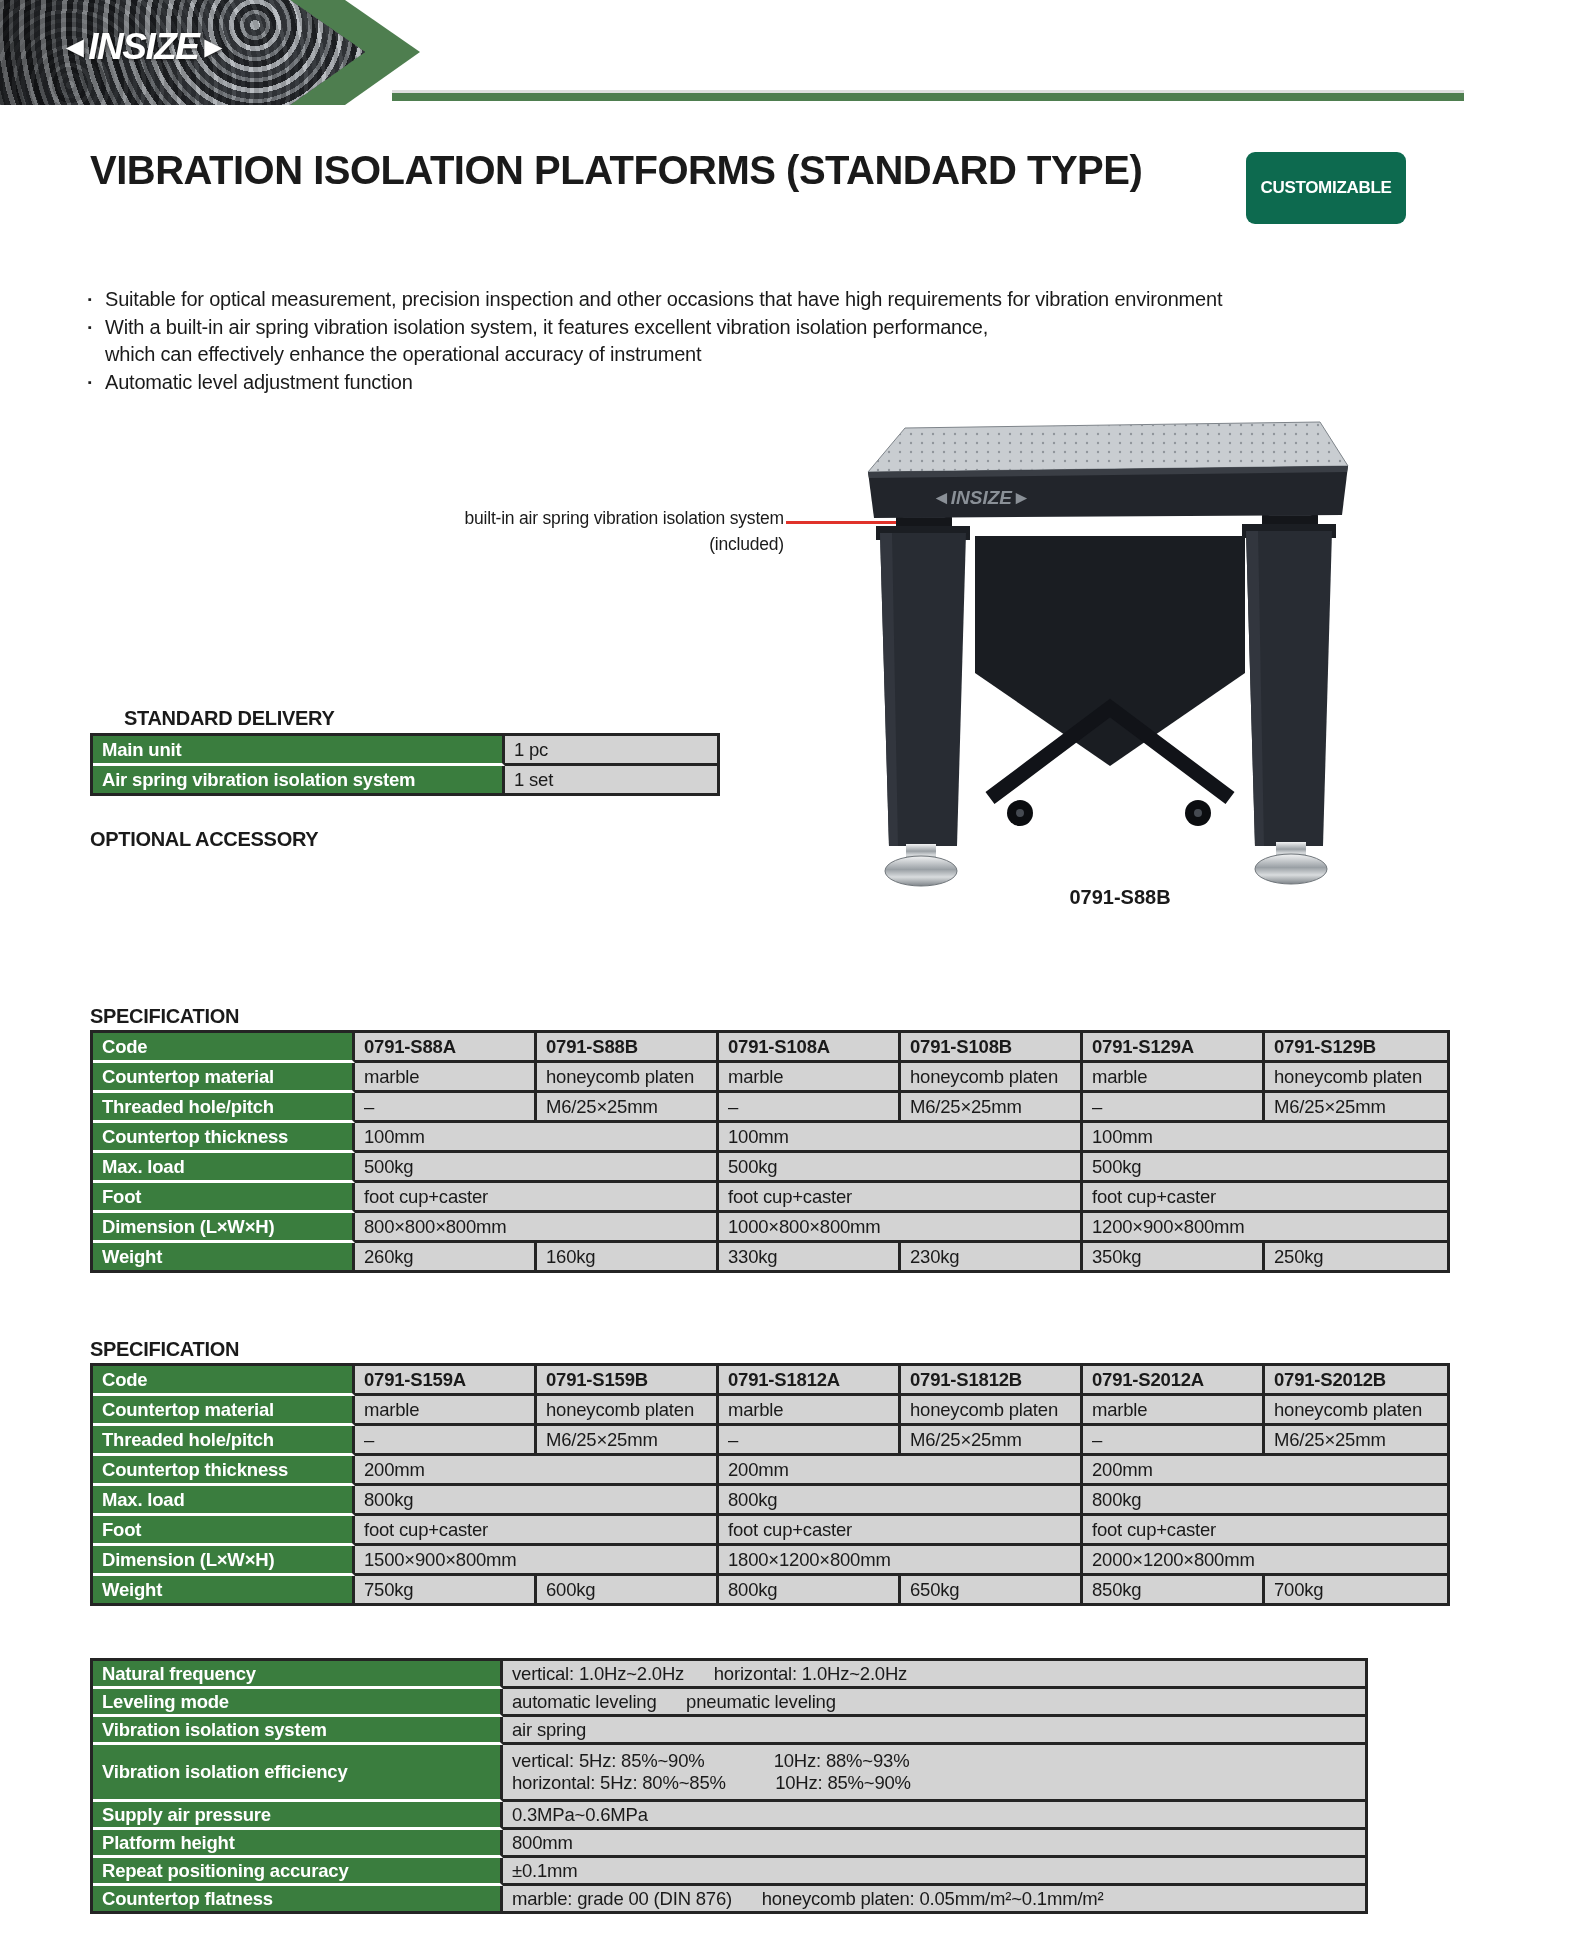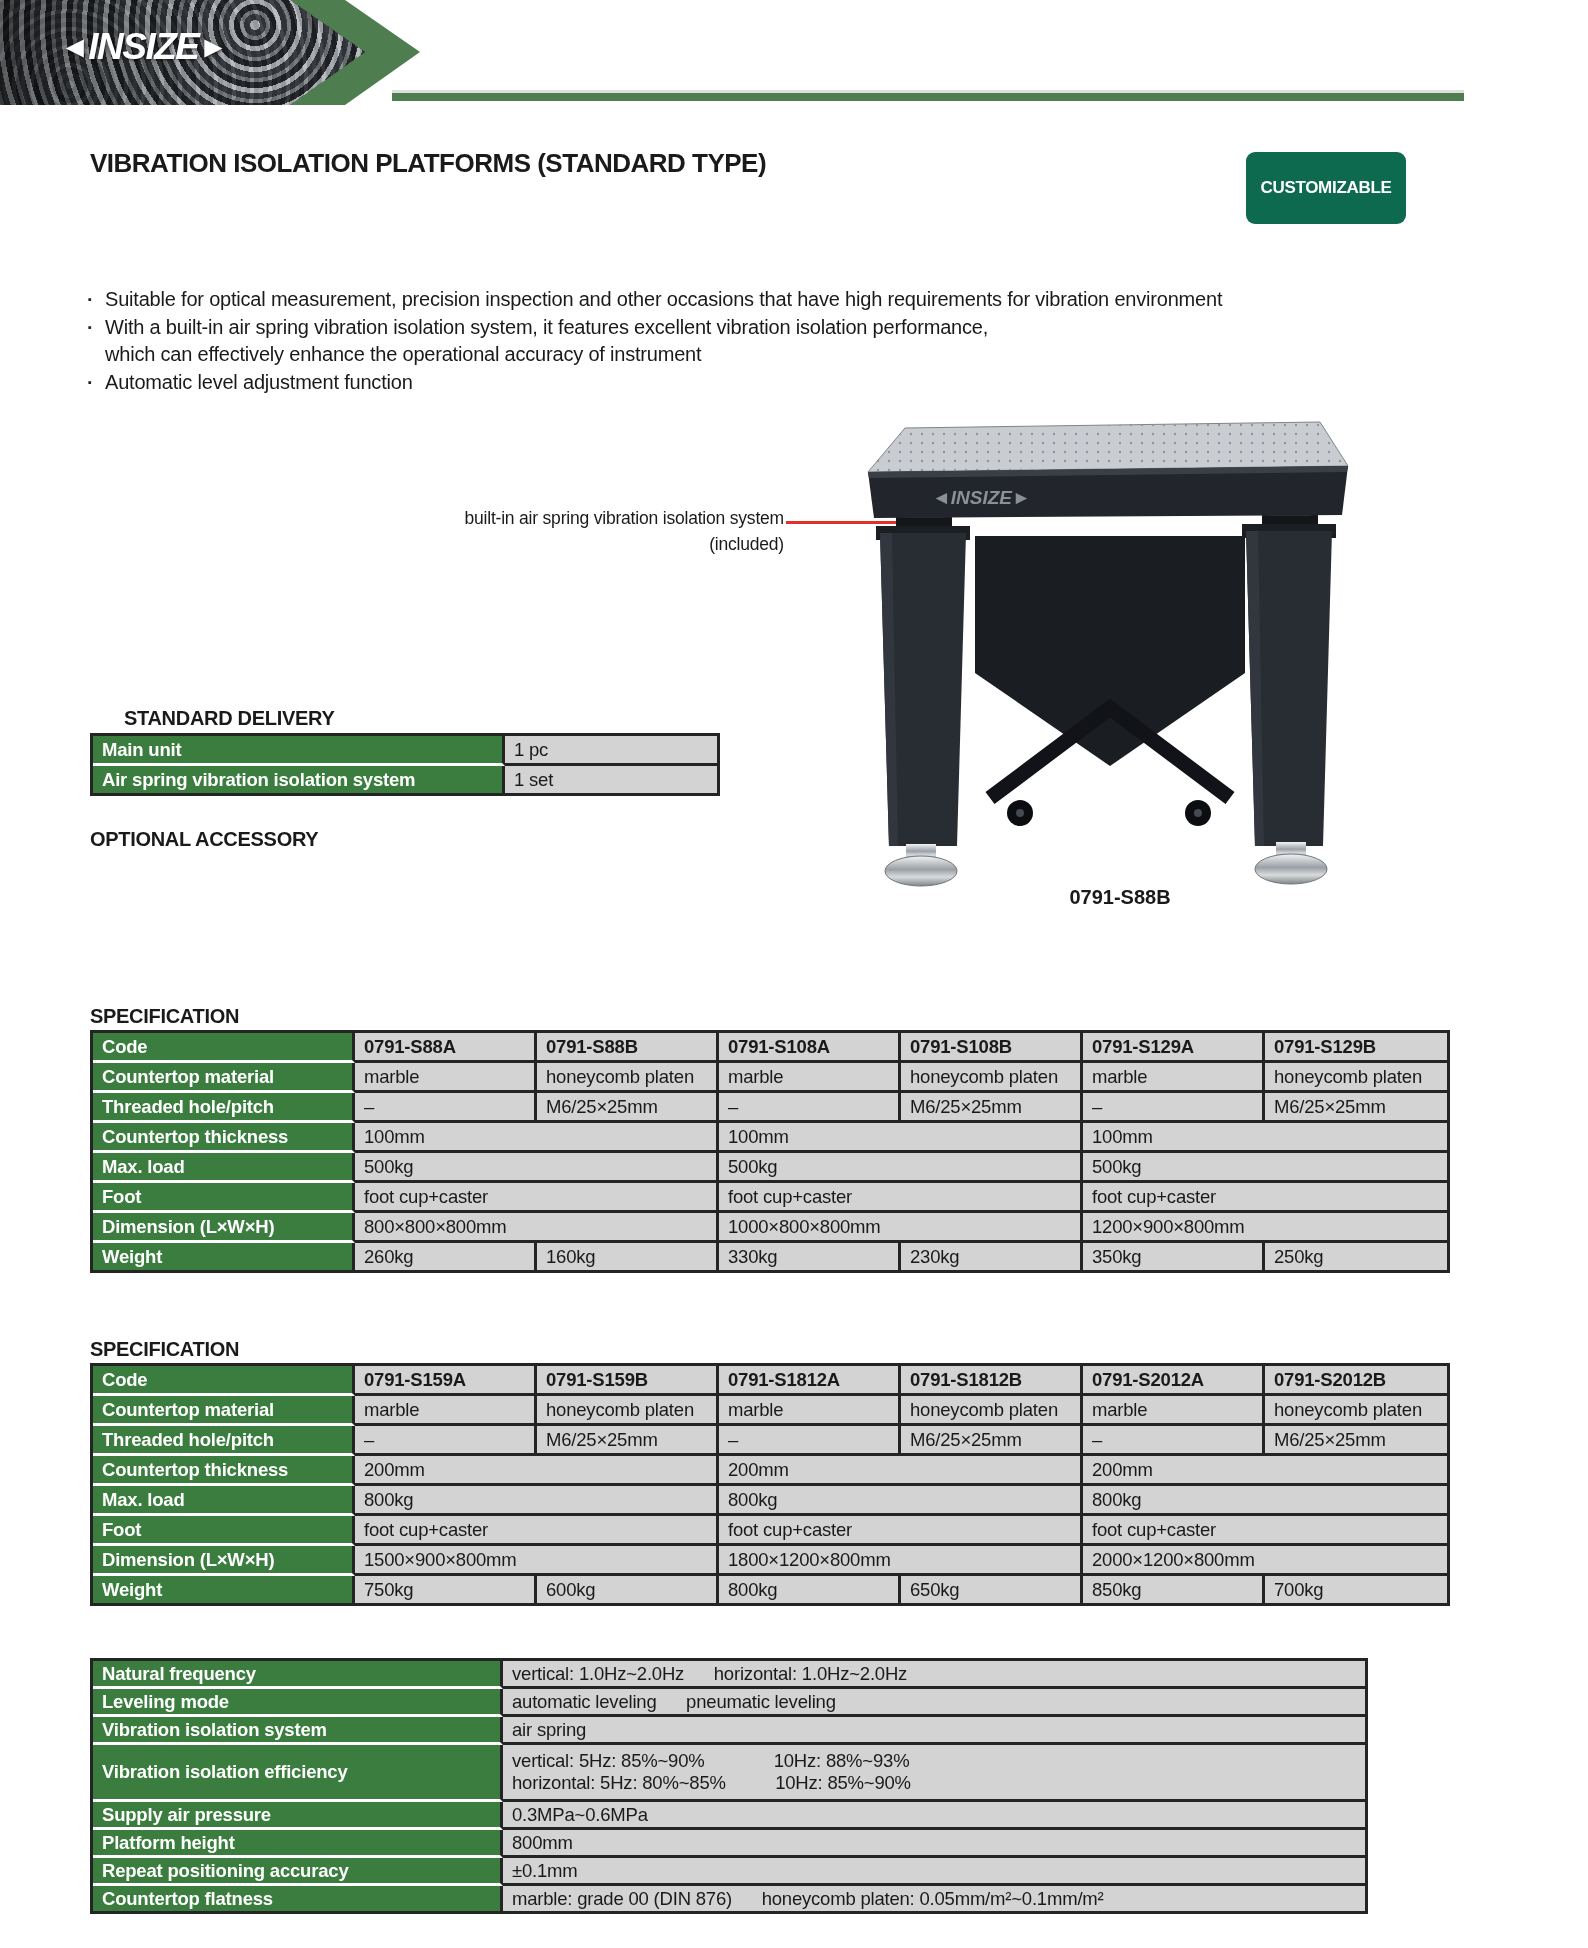--- a/index.html
+++ b/index.html
@@ -16,21 +16,21 @@
              linear-gradient(90deg,rgba(0,0,0,.45),rgba(0,0,0,0) 55%),
              repeating-radial-gradient(circle at 255px 25px,rgba(190,194,198,.75) 0 5px,rgba(48,51,55,.85) 5px 11px,rgba(128,132,136,.7) 11px 15px,rgba(28,30,33,.85) 15px 21px),
              repeating-radial-gradient(circle at 70px 85px,rgba(200,205,210,.8) 0 4px,rgba(40,42,46,.9) 4px 9px,rgba(118,123,128,.75) 9px 13px,rgba(24,26,29,.9) 13px 18px);}
   .h-logo{position:absolute;left:60px;top:26px;color:#ffffff;font-weight:bold;font-style:italic;
           font-size:37px;letter-spacing:-1.5px;text-shadow:1px 1px 3px rgba(0,0,0,.65);white-space:nowrap;}
   .h-logo .arr{font-style:normal;font-size:30px;vertical-align:2px;}
   .h-line-gray{position:absolute;left:392px;right:0;top:90px;height:3px;background:#dedede;}
   .h-line{position:absolute;left:392px;right:0;top:93px;height:8px;background:#4e7e4f;}
 
   
-  .title{position:absolute;left:90px;top:148px;font-size:26px;font-weight:bold;letter-spacing:-0.5px;}
+  .title{position:absolute;left:90px;top:148px;font-size:40px;font-weight:bold;letter-spacing:-0.5px;}
   .badge{position:absolute;left:1246px;top:152px;width:160px;height:72px;background:#0d6a4f;border-radius:9px;
          color:#fff;font-size:17px;font-weight:bold;display:flex;align-items:center;justify-content:center;
          letter-spacing:-0.3px;}
 
   
   .features{position:absolute;left:88px;top:286px;font-size:20px;line-height:27.5px;letter-spacing:-0.2px;width:1320px;}
   .feat{display:flex;}
   .feat .bullet{width:17px;font-size:11px;line-height:27.5px;flex:none;}
   .feat.cont{padding-left:17px;}
 

